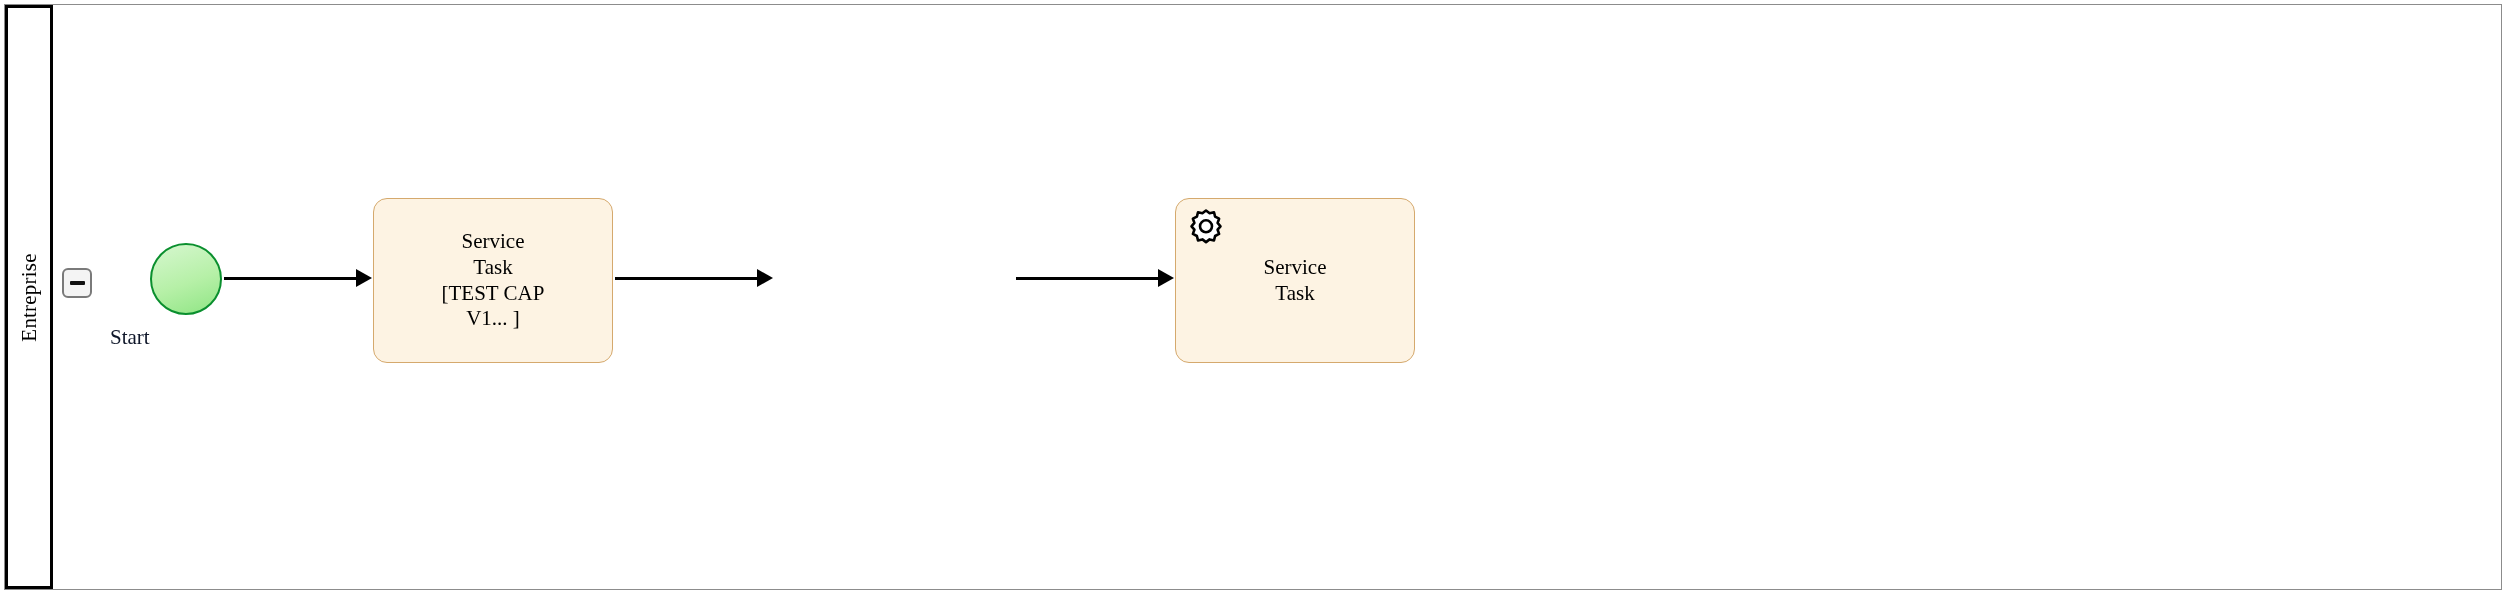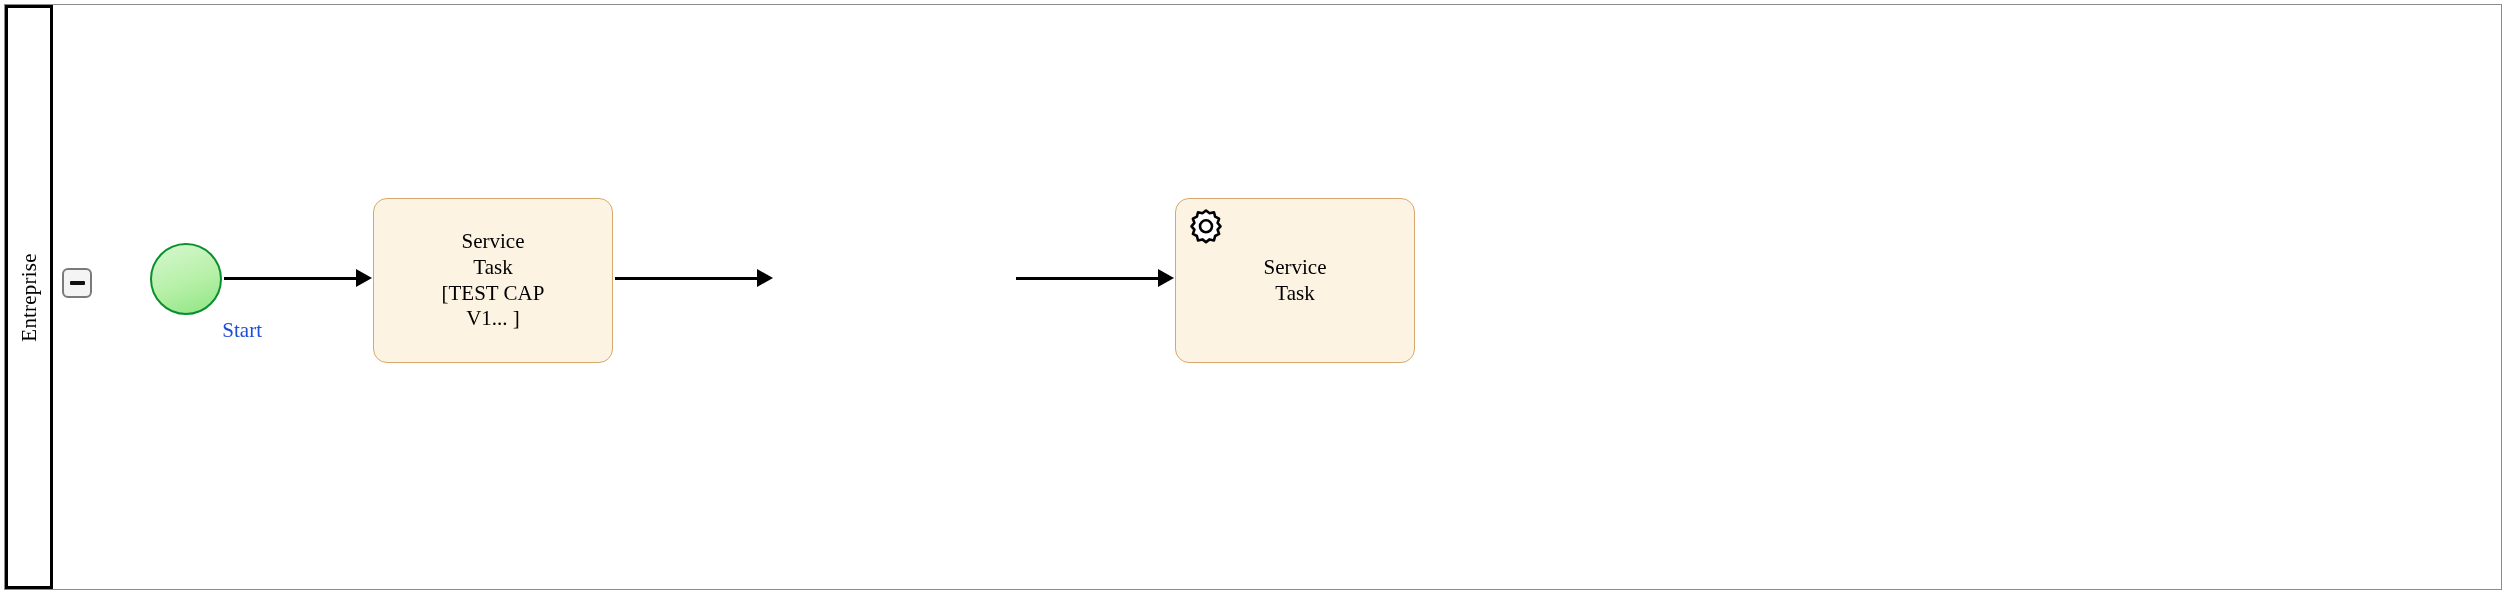--- a/index.html
+++ b/index.html
@@ -99,25 +99,25 @@
     height: 72px;
     border-radius: 50%;
     box-sizing: border-box;
     border: 2px solid #0a8f2e;
     background: linear-gradient(160deg, #d6f7cf 0%, #b6f0a7 55%, #8fe584 100%);
     cursor: pointer;
   }
   .start-label {
     position: absolute;
     left: 110px;
-    top: 318px;
+    top: 325px;
     width: 152px;
-    text-align: right;
+    text-align: left;
     font-size: 21px;
-    color: #1d4ed8;
+    color: #0f172a;
   }
 
   
   .task {
     position: absolute;
     box-sizing: border-box;
     background: #fdf3e3;
     border: 1.8px solid #d5a96d;
     border-radius: 14px;
     display: flex;

